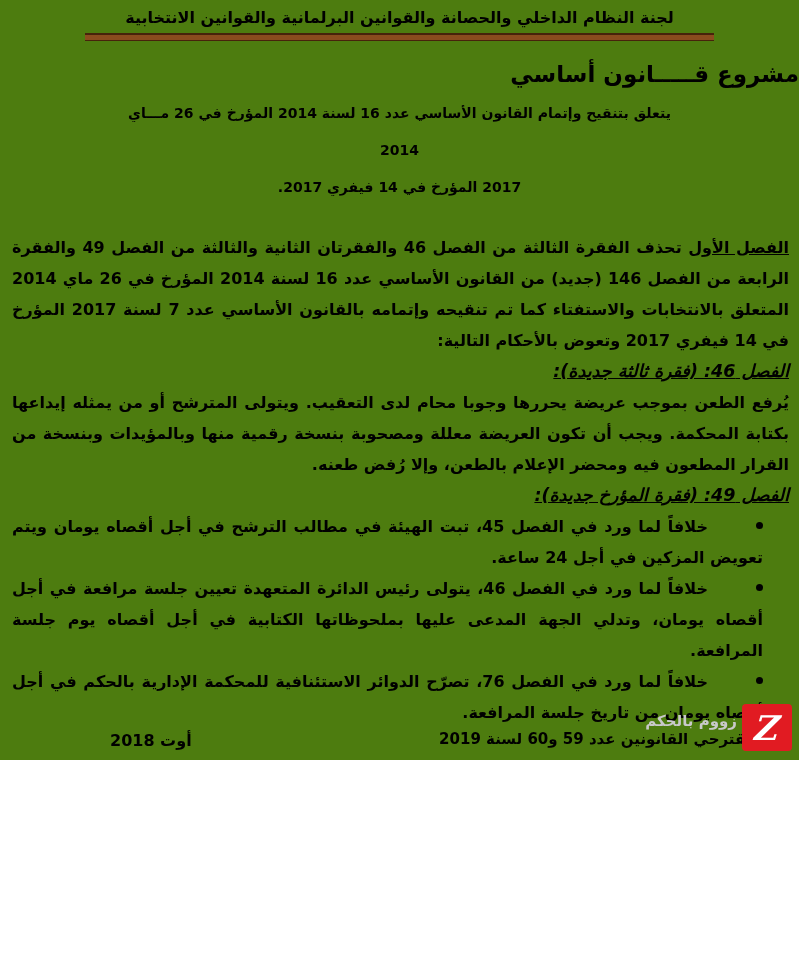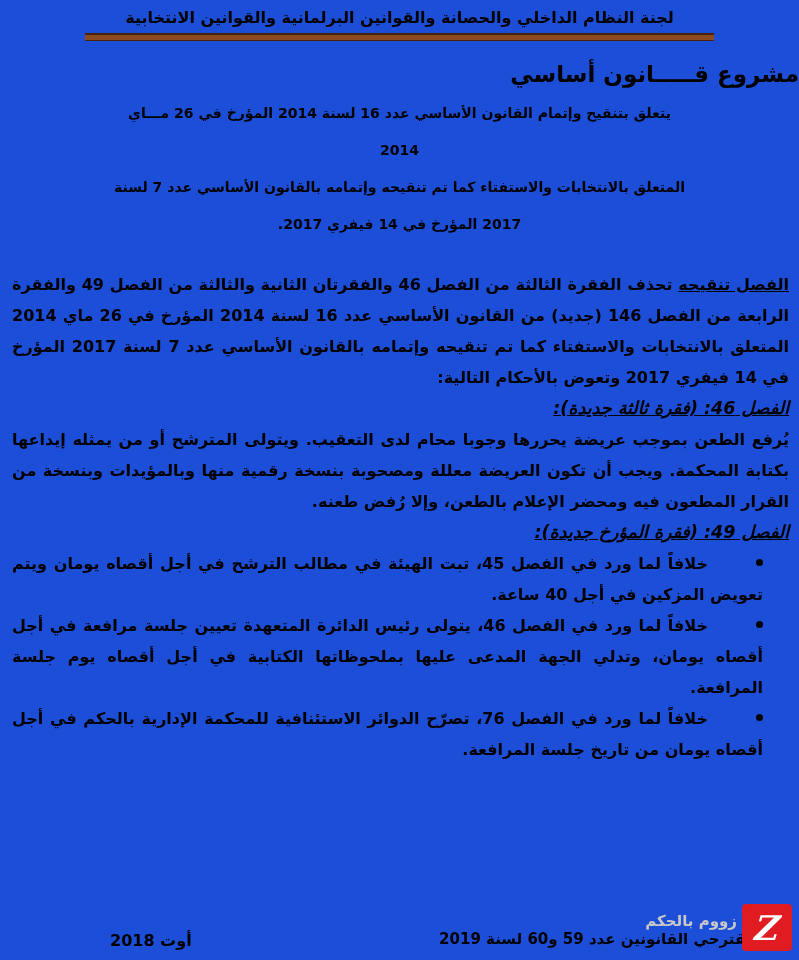--- a/index.html
+++ b/index.html
@@ -1,19 +1,19 @@
 <!DOCTYPE html>
 <html lang="ar" dir="rtl"><head>
 <meta charset="utf-8">
 <style>
   html,body { margin:0; padding:0; background:#ffffff; }
   .page {
     position:relative;
-    width:799px; height:960px;
-    background:#1d4ed8;
+    width:799px; height:760px;
+    background:#4d7c0f;
     font-family:"DejaVu Sans", sans-serif;
     font-weight:bold;
     color:#000;
     direction:rtl;
     overflow:hidden;
   }
   
   .committee {
     padding-top:6px;
     text-align:center;
@@ -115,35 +115,34 @@
 
 <div class="page">
 
   <div class="committee">لجنة النظام الداخلي والحصانة والقوانين البرلمانية والقوانين الانتخابية</div>
   <div class="header-rule"></div>
 
   <div class="doc-title">مشروع قـــــانون أساسي</div>
   <div class="subtitle-block">
     <div class="subtitle-line">يتعلق بتنقيح وإتمام القانون الأساسي عدد 16 لسنة 2014 المؤرخ في 26 مـــاي</div>
     <div class="subtitle-line">2014</div>
-    <div class="subtitle-line">المتعلق بالانتخابات والاستفتاء كما تم تنقيحه وإتمامه بالقانون الأساسي عدد 7 لسنة</div>
     <div class="subtitle-line">2017 المؤرخ في 14 فيفري 2017.</div>
   </div>
 
   <div class="body-block">
 
-    <p class="para"><span class="lead-underline">الفصل تنقيحه</span><span> تحذف الفقرة الثالثة من الفصل 46 والفقرتان الثانية والثالثة من الفصل 49 والفقرة الرابعة من الفصل 146 (جديد) من القانون الأساسي عدد 16 لسنة 2014 المؤرخ في 26 ماي 2014 المتعلق بالانتخابات والاستفتاء كما تم تنقيحه وإتمامه بالقانون الأساسي عدد 7 لسنة 2017 المؤرخ في 14 فيفري 2017 وتعوض بالأحكام التالية:</span></p>
+    <p class="para"><span class="lead-underline">الفصل الأول</span><span> تحذف الفقرة الثالثة من الفصل 46 والفقرتان الثانية والثالثة من الفصل 49 والفقرة الرابعة من الفصل 146 (جديد) من القانون الأساسي عدد 16 لسنة 2014 المؤرخ في 26 ماي 2014 المتعلق بالانتخابات والاستفتاء كما تم تنقيحه وإتمامه بالقانون الأساسي عدد 7 لسنة 2017 المؤرخ في 14 فيفري 2017 وتعوض بالأحكام التالية:</span></p>
 
     <p class="section-heading">الفصل 46: (فقرة ثالثة جديدة):</p>
     <p class="para">يُرفع الطعن بموجب عريضة يحررها وجوبا محام لدى التعقيب. ويتولى المترشح أو من يمثله إيداعها بكتابة المحكمة. ويجب أن تكون العريضة معللة ومصحوبة بنسخة رقمية منها وبالمؤيدات وبنسخة من القرار المطعون فيه ومحضر الإعلام بالطعن، وإلا رُفض طعنه.</p>
 
     <p class="section-heading">الفصل 49: (فقرة المؤرخ جديدة):</p>
 
     <div class="bullet-list">
-      <p class="bullet-row"><span class="bullet-dot"></span><span class="bullet-gap"></span><span>خلافاً لما ورد في الفصل 45، تبت الهيئة في مطالب الترشح في أجل أقصاه يومان ويتم تعويض المزكين في أجل 40 ساعة.</span></p>
+      <p class="bullet-row"><span class="bullet-dot"></span><span class="bullet-gap"></span><span>خلافاً لما ورد في الفصل 45، تبت الهيئة في مطالب الترشح في أجل أقصاه يومان ويتم تعويض المزكين في أجل 24 ساعة.</span></p>
       <p class="bullet-row"><span class="bullet-dot"></span><span class="bullet-gap"></span><span>خلافاً لما ورد في الفصل 46، يتولى رئيس الدائرة المتعهدة تعيين جلسة مرافعة في أجل أقصاه يومان، وتدلي الجهة المدعى عليها بملحوظاتها الكتابية في أجل أقصاه يوم جلسة المرافعة.</span></p>
       <p class="bullet-row"><span class="bullet-dot"></span><span class="bullet-gap"></span><span>خلافاً لما ورد في الفصل 76، تصرّح الدوائر الاستئنافية للمحكمة الإدارية بالحكم في أجل أقصاه يومان من تاريخ جلسة المرافعة.</span></p>
     </div>
 
   </div>
 
   <div class="footer-watermark">زووم بالحكم</div>
   <div class="footer-right">مقترحي القانونين عدد 59 و60 لسنة 2019</div>
   <div class="footer-left">أوت 2018</div>
   <div class="footer-logo">

